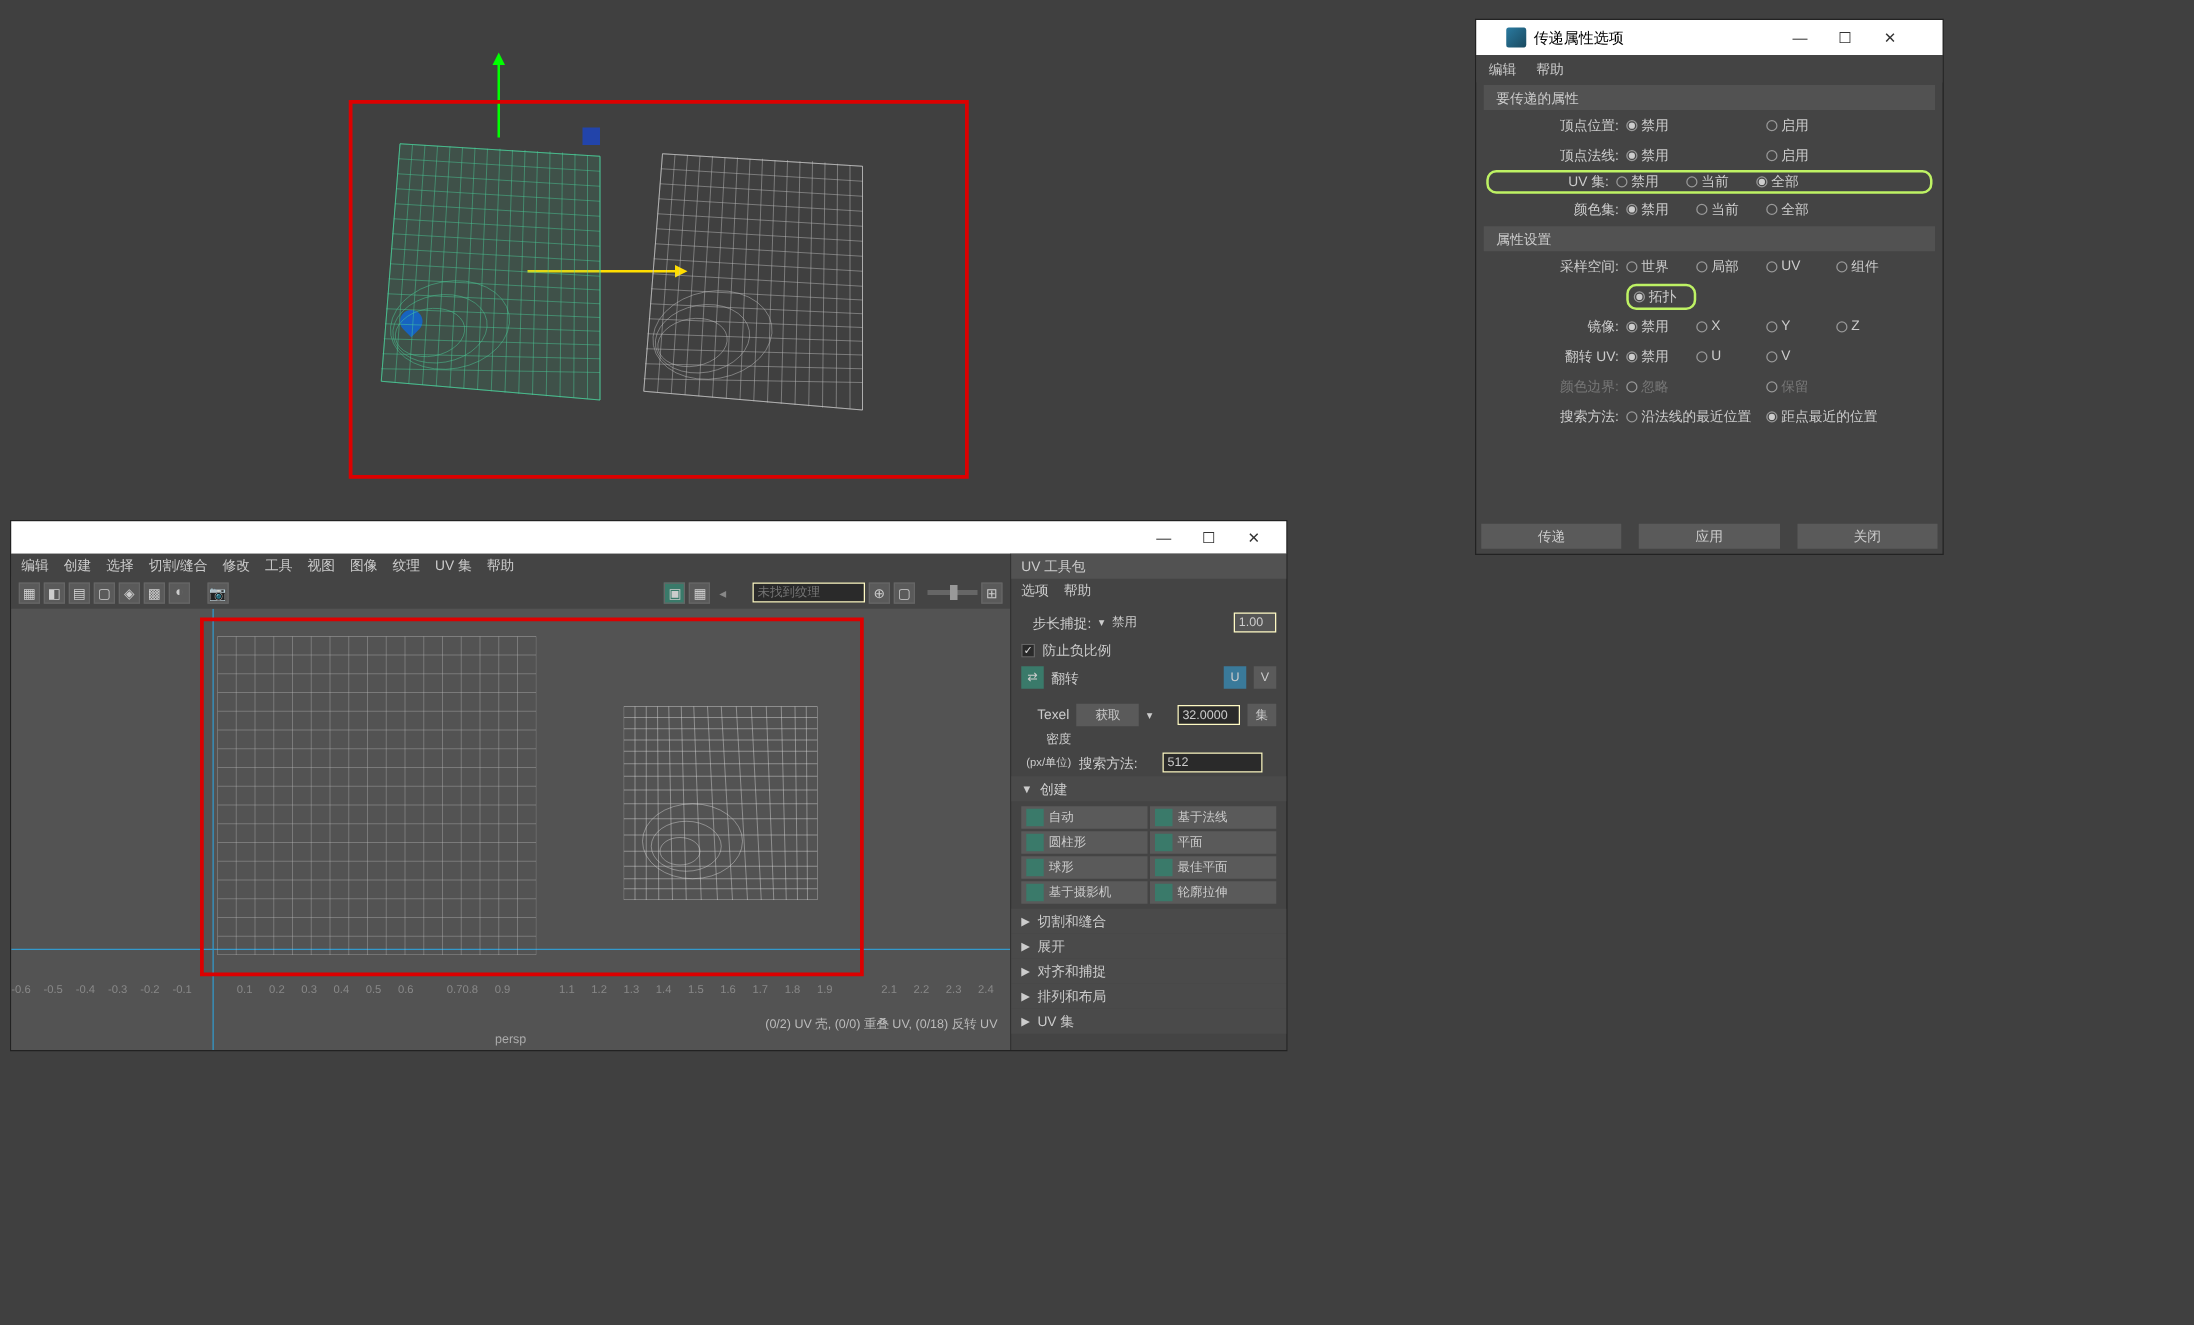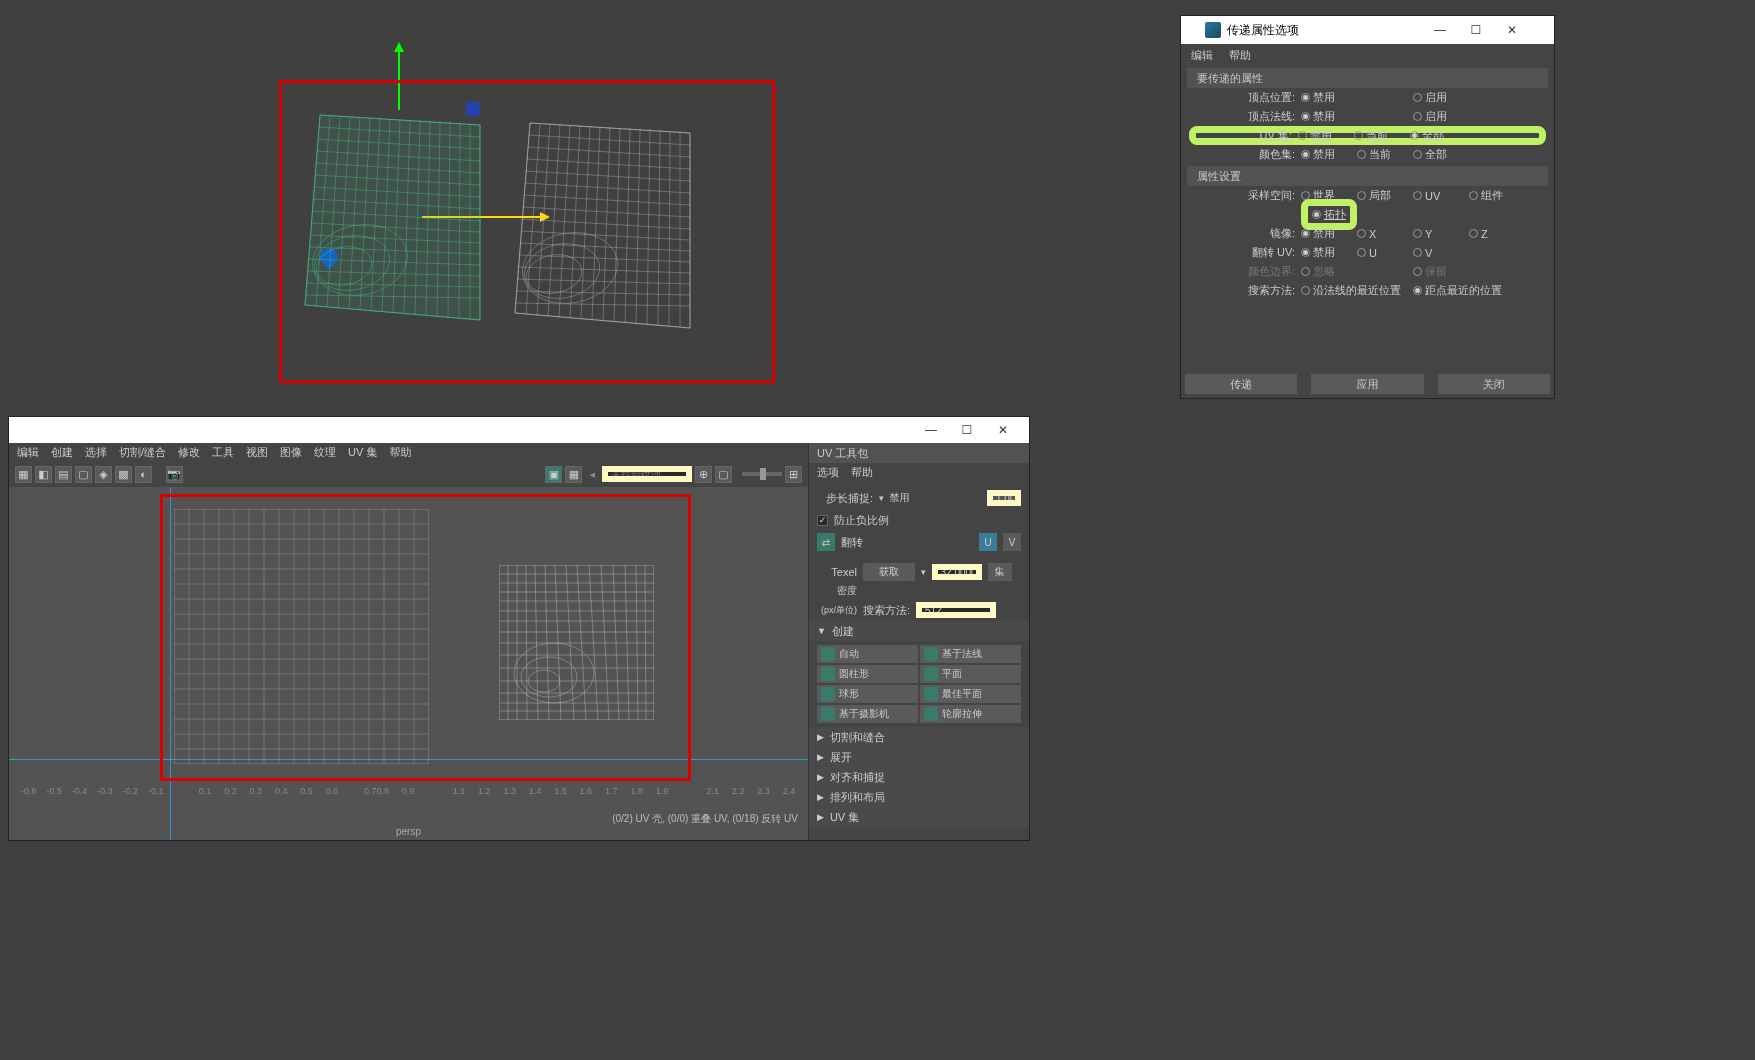--- a/index.html
+++ b/index.html
@@ -16,53 +16,53 @@
 .blue-handle { position: absolute; left: 310px; top: 238px; width: 18px; height: 18px; background: #1155cc; border-radius: 50% 50% 50% 0; transform: rotate(-45deg); }
 
 
 .dialog-transfer { position: absolute; top: 15px; right: 200px; width: 375px; background: #444444; border: 1px solid #222; font-size: 11px; color: #ccc; }
 .dialog-titlebar { height: 28px; background: #fff; color: #000; display: flex; align-items: center; padding: 0 24px; font-size: 12px; }
 .dialog-titlebar .maya-icon { width: 16px; height: 16px; background: linear-gradient(135deg, #2a7aa0, #1a4a60); margin-right: 6px; border-radius: 2px; }
 .titlebar-spacer { flex: 1; }
 .win-btn { width: 36px; height: 28px; display: flex; align-items: center; justify-content: center; color: #333; cursor: pointer; }
 .dialog-menubar { height: 22px; display: flex; align-items: center; gap: 16px; padding: 0 10px; color: #ccc; background: #444; }
 .panel-header { background: #525252; height: 20px; display: flex; align-items: center; padding: 0 10px; font-size: 11px; margin: 2px 6px 0; }
-.option-row { display: flex; align-items: center; height: 19px; padding: 0 10px; }
+.option-row { display: flex; align-items: center; height: 19px; padding: 12px 10px; }
 .option-label { width: 110px; text-align: right; padding-right: 6px; font-size: 11px; }
 .radio-opt { display: flex; align-items: center; gap: 3px; width: 56px; font-size: 11px; }
 .radio-dot { width: 9px; height: 9px; border: 1px solid #999; border-radius: 50%; display: inline-flex; align-items: center; justify-content: center; }
 .radio-dot.sel::after { content: ""; width: 5px; height: 5px; background: #ccc; border-radius: 50%; }
-.red-highlight { border: 7px solid #bef264; border-radius: 8px; padding: 0 2px; text-decoration: underline; }
+.red-highlight { border: 2px solid #bef264; border-radius: 8px; padding: 0 2px; }
 .dialog-actions { display: flex; gap: 14px; padding: 4px; margin-top: 10px; }
 .dialog-btn { flex: 1; height: 20px; background: #5a5a5a; display: flex; align-items: center; justify-content: center; font-size: 11px; cursor: pointer; }
 .disabled-label { color: #777; }
 
 
 .uv-editor { position: absolute; top: 416px; left: 8px; width: 1022px; height: 425px; background: #444; border: 1px solid #222; font-size: 11px; color: #ccc; }
 .uv-title { height: 26px; background: #fff; color: #000; display: flex; align-items: center; padding: 0 8px; font-size: 12px; }
 .uv-split { display: flex; height: calc(100% - 26px); }
 .uv-left { flex: 1; display: flex; flex-direction: column; background: #444; }
 .uv-right { width: 221px; background: #444; border-left: 1px solid #333; }
 .uv-tab-header { height: 20px; background: #525252; display: flex; align-items: center; padding: 0 8px; }
 .uv-menu-row { height: 18px; display: flex; align-items: center; gap: 12px; padding: 0 8px; font-size: 11px; }
 .uv-toolbar { height: 26px; display: flex; align-items: center; gap: 3px; padding: 0 6px; background: #444; }
 .tb-btn { width: 17px; height: 17px; background: #5a5a5a; border: 1px solid #666; cursor: pointer; display: inline-flex; align-items: center; justify-content: center; }
 .tb-spacer { flex: 1; }
 .uv-canvas { flex: 1; background: #535353; position: relative; overflow: hidden; }
 .uv-red-box { position: absolute; top: 7px; left: 151px; width: 531px; height: 287px; border: 3px solid #dd0000; }
-.uv-ruler { position: absolute; bottom: 42px; left: 12px; right: 0; height: 12px; display: flex; font-size: 9px; color: #888; }
+.uv-ruler { position: absolute; bottom: 42px; left: 0; right: 0; height: 12px; display: flex; font-size: 9px; color: #888; }
 .uv-status { position: absolute; bottom: 14px; right: 10px; font-size: 10px; color: #bbb; }
 .uv-persp { position: absolute; bottom: 3px; left: 50%; transform: translateX(-50%); font-size: 10px; color: #aaa; }
 .blue-line-v { position: absolute; left: 161px; top: 0; bottom: 0; width: 1px; background: #3399cc; }
 .blue-line-h { position: absolute; left: 0; right: 0; top: 272px; height: 1px; background: #3399cc; }
 
 
 .tk-row { display: flex; align-items: center; height: 22px; padding: 0 8px; gap: 6px; }
 .tk-label { font-size: 11px; text-align: right; }
-.tk-input { width: 50px; height: 16px; background: #2a2a2a; border: 6px solid #fef9c3; color: #ccc; font-size: 10px; padding: 0 3px; }
+.tk-input { width: 50px; height: 16px; background: #2a2a2a; border: 1px solid #fef9c3; color: #ccc; font-size: 10px; padding: 0 3px; margin-left: 14px; }
 .tk-check { width: 11px; height: 11px; background: #2a2a2a; border: 1px solid #666; display: inline-flex; align-items: center; justify-content: center; }
 .tk-check.on::after { content: "✓"; font-size: 9px; color: #ddd; }
 .tk-btn-sm { width: 18px; height: 18px; background: #5a5a5a; display: inline-flex; align-items: center; justify-content: center; font-size: 10px; cursor: pointer; }
 .tk-btn-sm.blue { background: #3a7a9a; }
 .tk-section { height: 20px; display: flex; align-items: center; gap: 6px; padding: 0 8px; background: #4a4a4a; cursor: pointer; }
 .tk-arrow { font-size: 9px; }
 .tk-create-grid { display: grid; grid-template-columns: 1fr 1fr; gap: 2px; padding: 4px 8px; }
 .tk-create-btn { height: 18px; background: #5a5a5a; display: flex; align-items: center; gap: 4px; padding: 0 4px; font-size: 10px; cursor: pointer; }
 .tk-create-icon { width: 14px; height: 14px; background: #3a7a6a; }
 .tk-get-btn { width: 52px; height: 18px; background: #5a5a5a; display: inline-flex; align-items: center; justify-content: center; font-size: 10px; cursor: pointer; }

